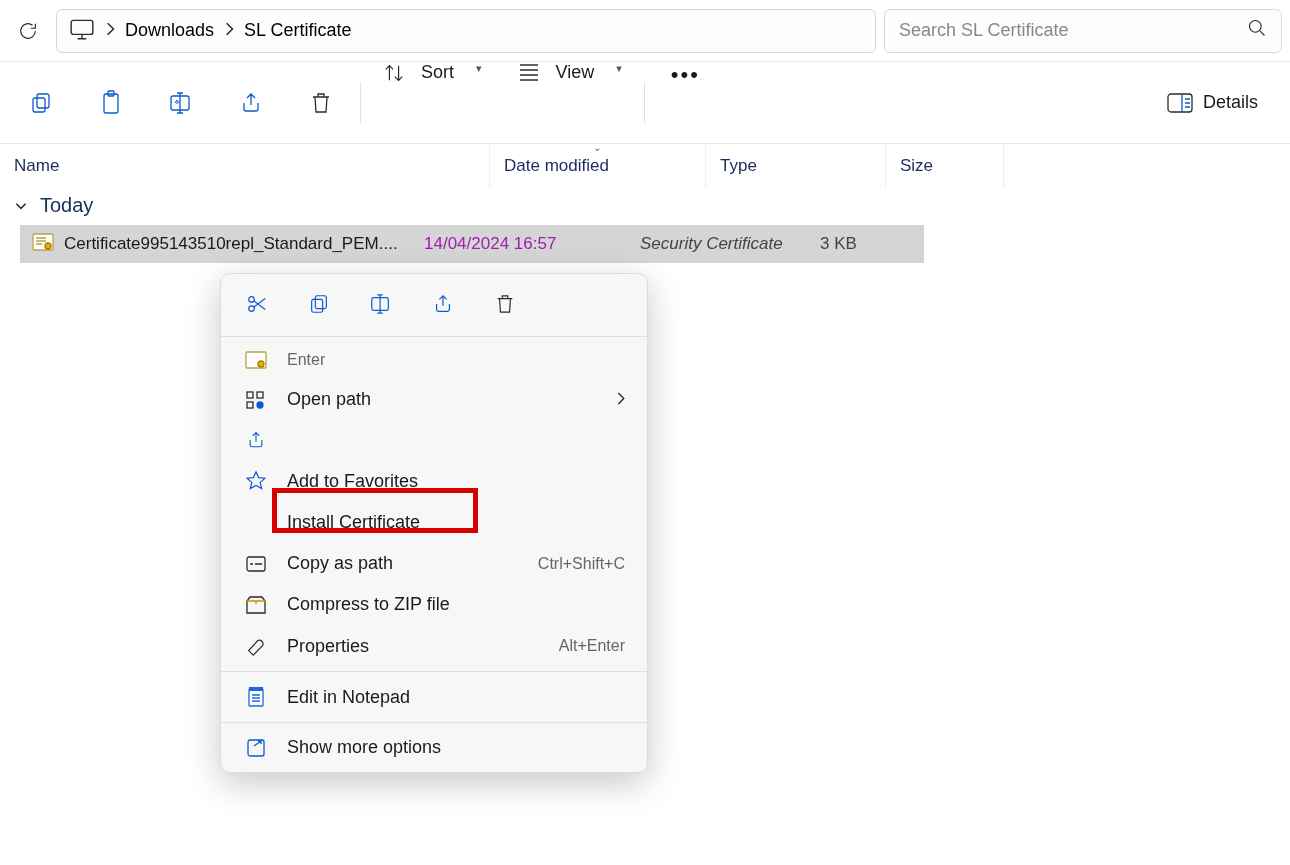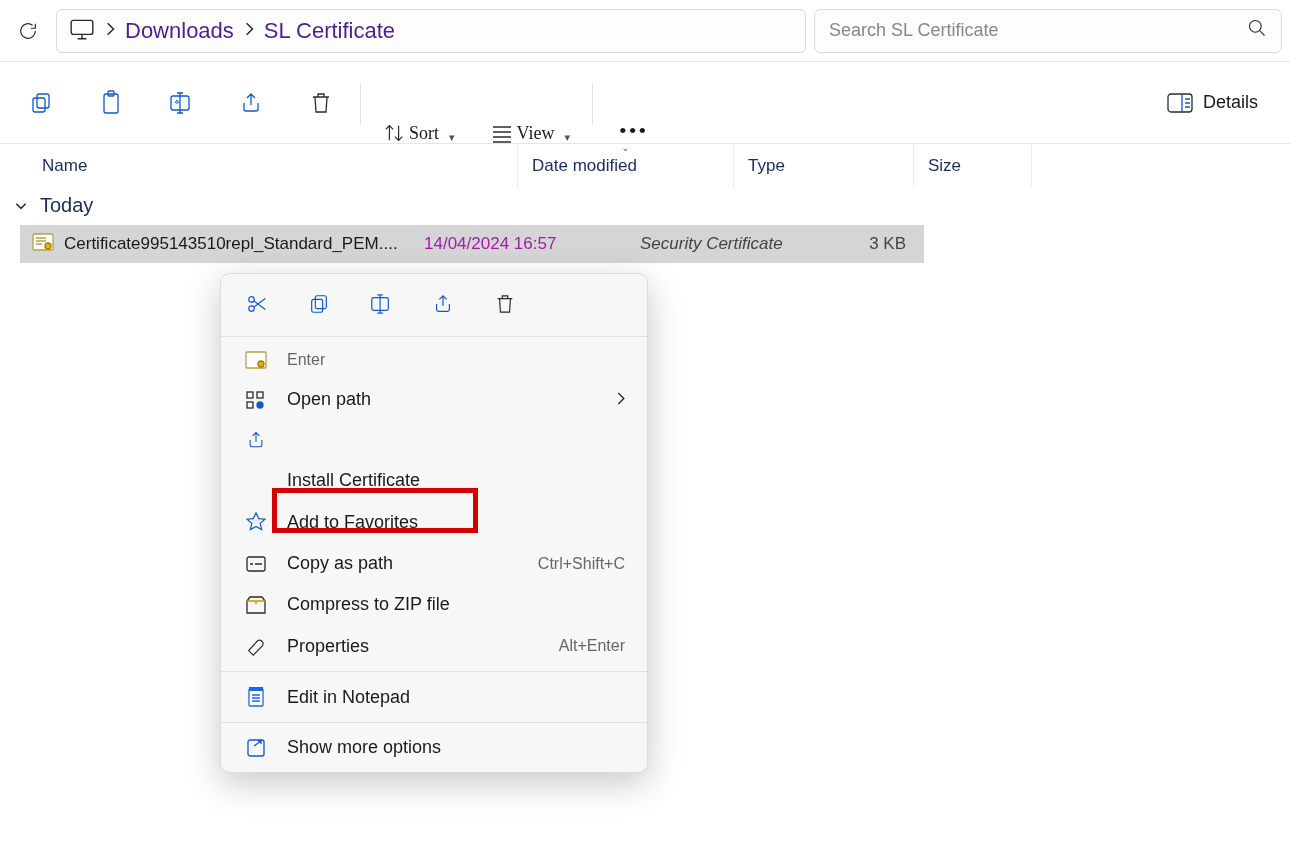--- a/index.html
+++ b/index.html
@@ -34,23 +34,23 @@
     border-radius: 6px;
     display: flex;
     align-items: center;
     padding: 0 12px;
     gap: 10px;
     background: #fdfdfd;
   }
   .breadcrumb-sep {
     color: #555; font-size: 13px;
   }
-  .breadcrumb-item { font-size: 22px; color: #4c1d95; cursor: pointer; }
+  .breadcrumb-item { font-size: 18px; color: #000000; cursor: pointer; }
   .searchbox {
-    width: 468px;
+    width: 398px;
     height: 44px;
     border: 1px solid #d9d9d9;
     border-radius: 6px;
     display: flex;
     align-items: center;
     padding: 0 14px;
     gap: 8px;
     background: #fdfdfd;
     color: #777;
     font-size: 18px;
@@ -70,41 +70,40 @@
   }
   .toolbar .btn {
     width: 70px; height: 82px;
     display: flex; align-items: center; justify-content: center;
     cursor: pointer;
   }
   .toolbar .sep {
     width: 1px; height: 42px; background: #e2e2e2; margin: 0 4px;
   }
   .labeled {
-    display:flex; align-items:flex-end; gap:4px;
+    display:flex; align-items:flex-start; gap:16px;
     height:82px; padding:0 18px; cursor:pointer;
     font-size:18px;
-    font-family:Liberation Serif, serif;
   }
   .chev { font-size:11px; color:#555; margin-left:6px;}
   .details-btn {
     margin-left:auto; display:flex; align-items:center; gap:10px;
     padding-right:26px; font-size:18px; cursor:pointer;
   }
   
   .colheaders {
     height: 44px;
     display: flex;
     align-items: center;
     color: #1b2c5e;
     font-size: 17px;
     position: relative;
   }
   .colheaders .col { padding-left: 14px; border-right: 1px solid #eee; height:100%; display:flex; align-items:center; position:relative; }
-  .col-name { width: 490px; padding-left:46px;margin-left:28px; }
+  .col-name { width: 490px; padding-left:46px; }
   .col-date { width: 216px; }
   .col-type { width: 180px; }
   .col-size { width: 118px; border-right:1px solid #eee; }
   .col-sort-caret{
     position:absolute; top:-2px; left:50%; transform:translateX(-50%);
     font-size:10px; color:#666;
   }
   
   .group-header {
     display:flex; align-items:center; gap:12px;
@@ -117,21 +116,21 @@
     height:38px;
     background:#d5d5d5;
     margin-left:20px;
     width:904px;
     font-size:17px;
   }
   .filerow .cell { padding-left:14px; }
   .c-name { width:390px; display:flex; align-items:center; gap:10px; padding-left:12px;}
   .c-date { width:216px; color:#a21caf; }
   .c-type { width:180px; color:#444;font-style:italic; }
-  .c-size { width:118px; color:#444; text-align:right; padding-right:18px; }
+  .c-size { width:118px; color:#444; text-align:left; padding-right:18px; }
 
   
   .ctxmenu {
     position:absolute;
     left:220px; top:273px;
     width:428px;
     background:#f7f7f7;
     border:1px solid #ddd;
     border-radius:10px;
     box-shadow:0 10px 35px rgba(0,0,0,.22);
@@ -368,32 +367,32 @@
 
   <div class="ctx-item">
     <span class="ic blue">
       <svg width="20" height="20" viewBox="0 0 24 24">
           <path d="M5 12v6a2 2 0 0 0 2 2h10a2 2 0 0 0 2-2v-6"></path>
           <path d="M12 3v11M8 7l4-4 4 4"></path>
         </svg>
     </span>
   </div>
 
+  <div class="ctx-item">
+    <span class="ic blue">
+      <svg width="22" height="22" viewBox="0 0 24 24">
+          <path d="M12 2l2.9 6.3 6.9.6-5.2 4.6 1.6 6.7L12 16.9 5.8 20.2l1.6-6.7L2.2 8.9l6.9-.6L12 2z"></path>
+        </svg>
+    </span>
+    <span class="lbl">Add to Favorites</span>
+  </div>
+
   <div class="ctx-item" style="position:relative;">
     <span class="ic"></span>
     <span class="lbl">Install Certificate</span>
-  </div>
-
-  <div class="ctx-item">
-    <span class="ic blue">
-      <svg width="22" height="22" viewBox="0 0 24 24">
-          <path d="M12 2l2.9 6.3 6.9.6-5.2 4.6 1.6 6.7L12 16.9 5.8 20.2l1.6-6.7L2.2 8.9l6.9-.6L12 2z"></path>
-        </svg>
-    </span>
-    <span class="lbl">Add to Favorites</span>
   </div>
 
   <div class="ctx-item">
     <span class="ic">
       <svg width="22" height="18" viewBox="0 0 22 18">
           <rect x="2" y="2" width="18" height="14" rx="2"></rect>
           <path d="M5 9h3M10 9h7"></path>
         </svg>
     </span>
     <span class="lbl">Copy as path</span>

